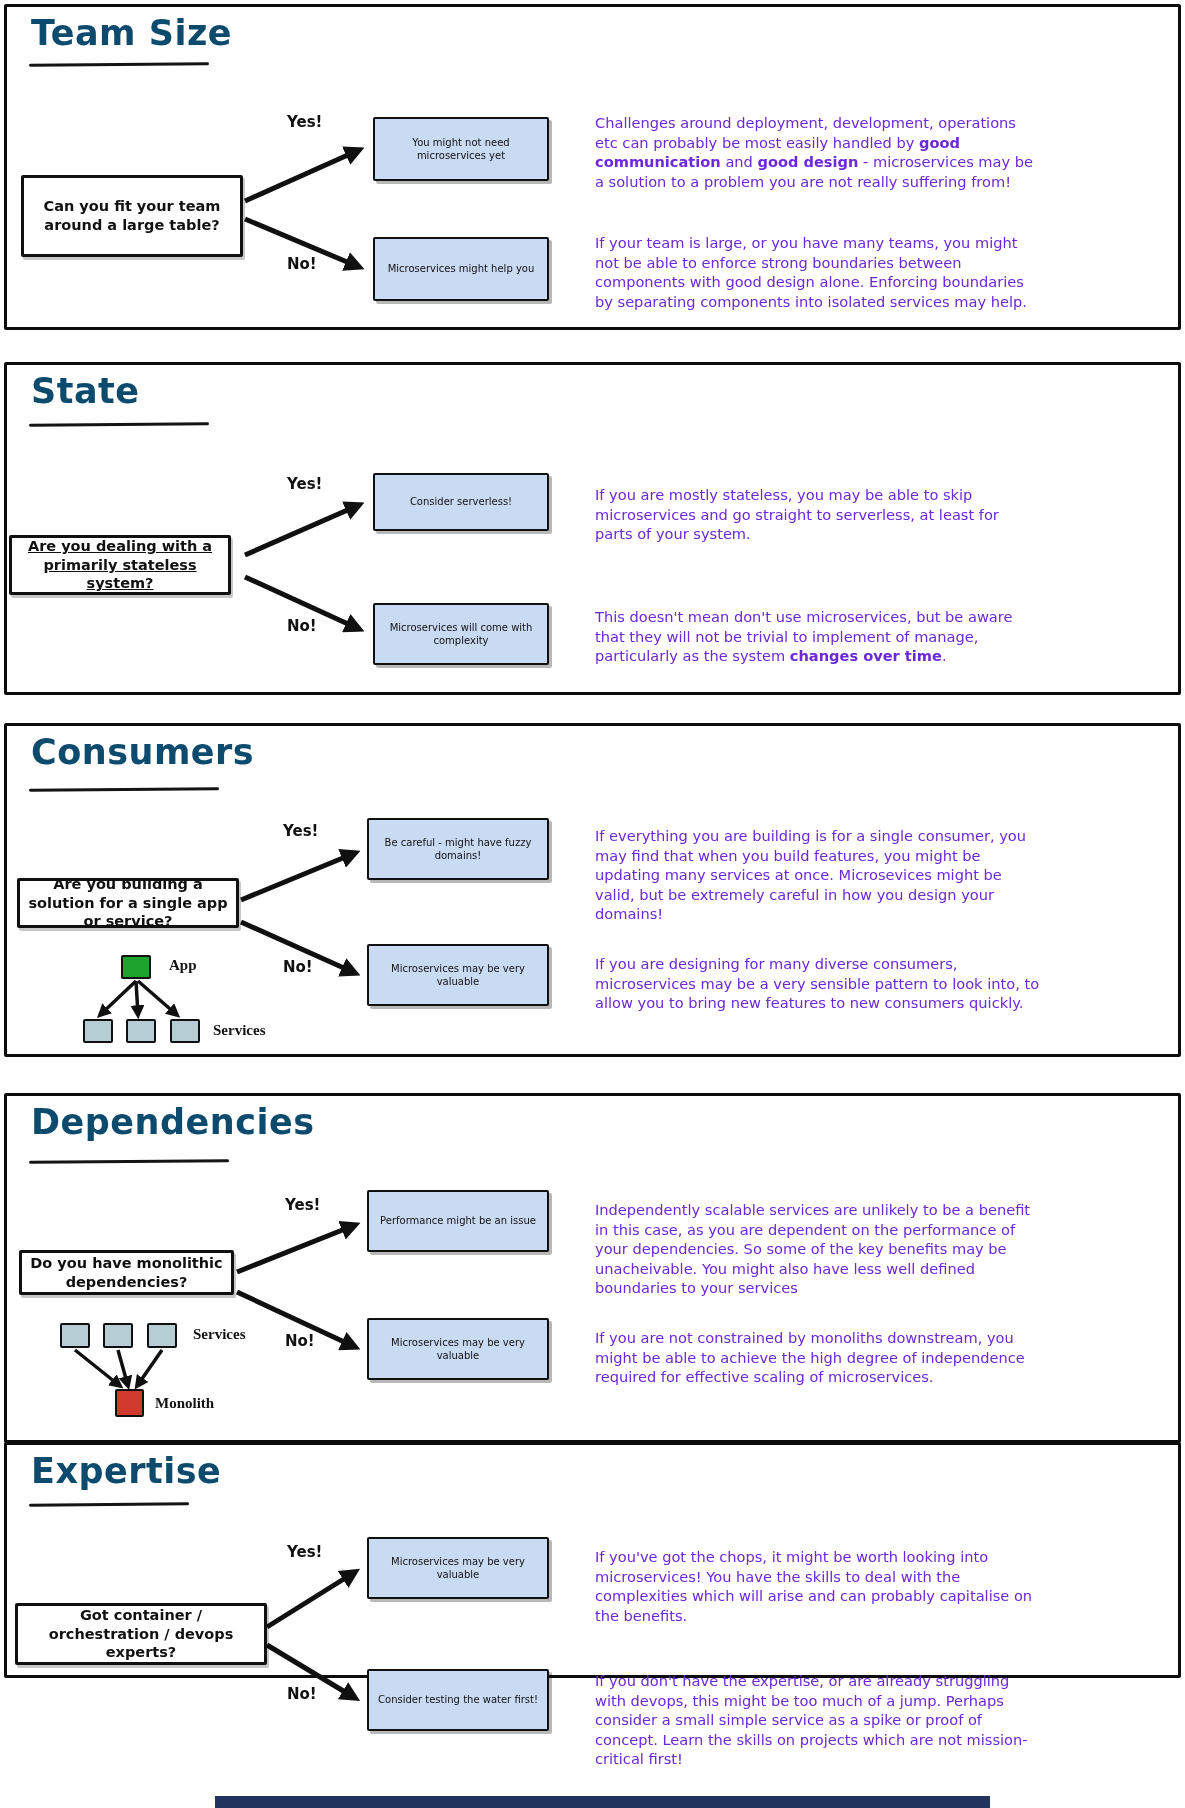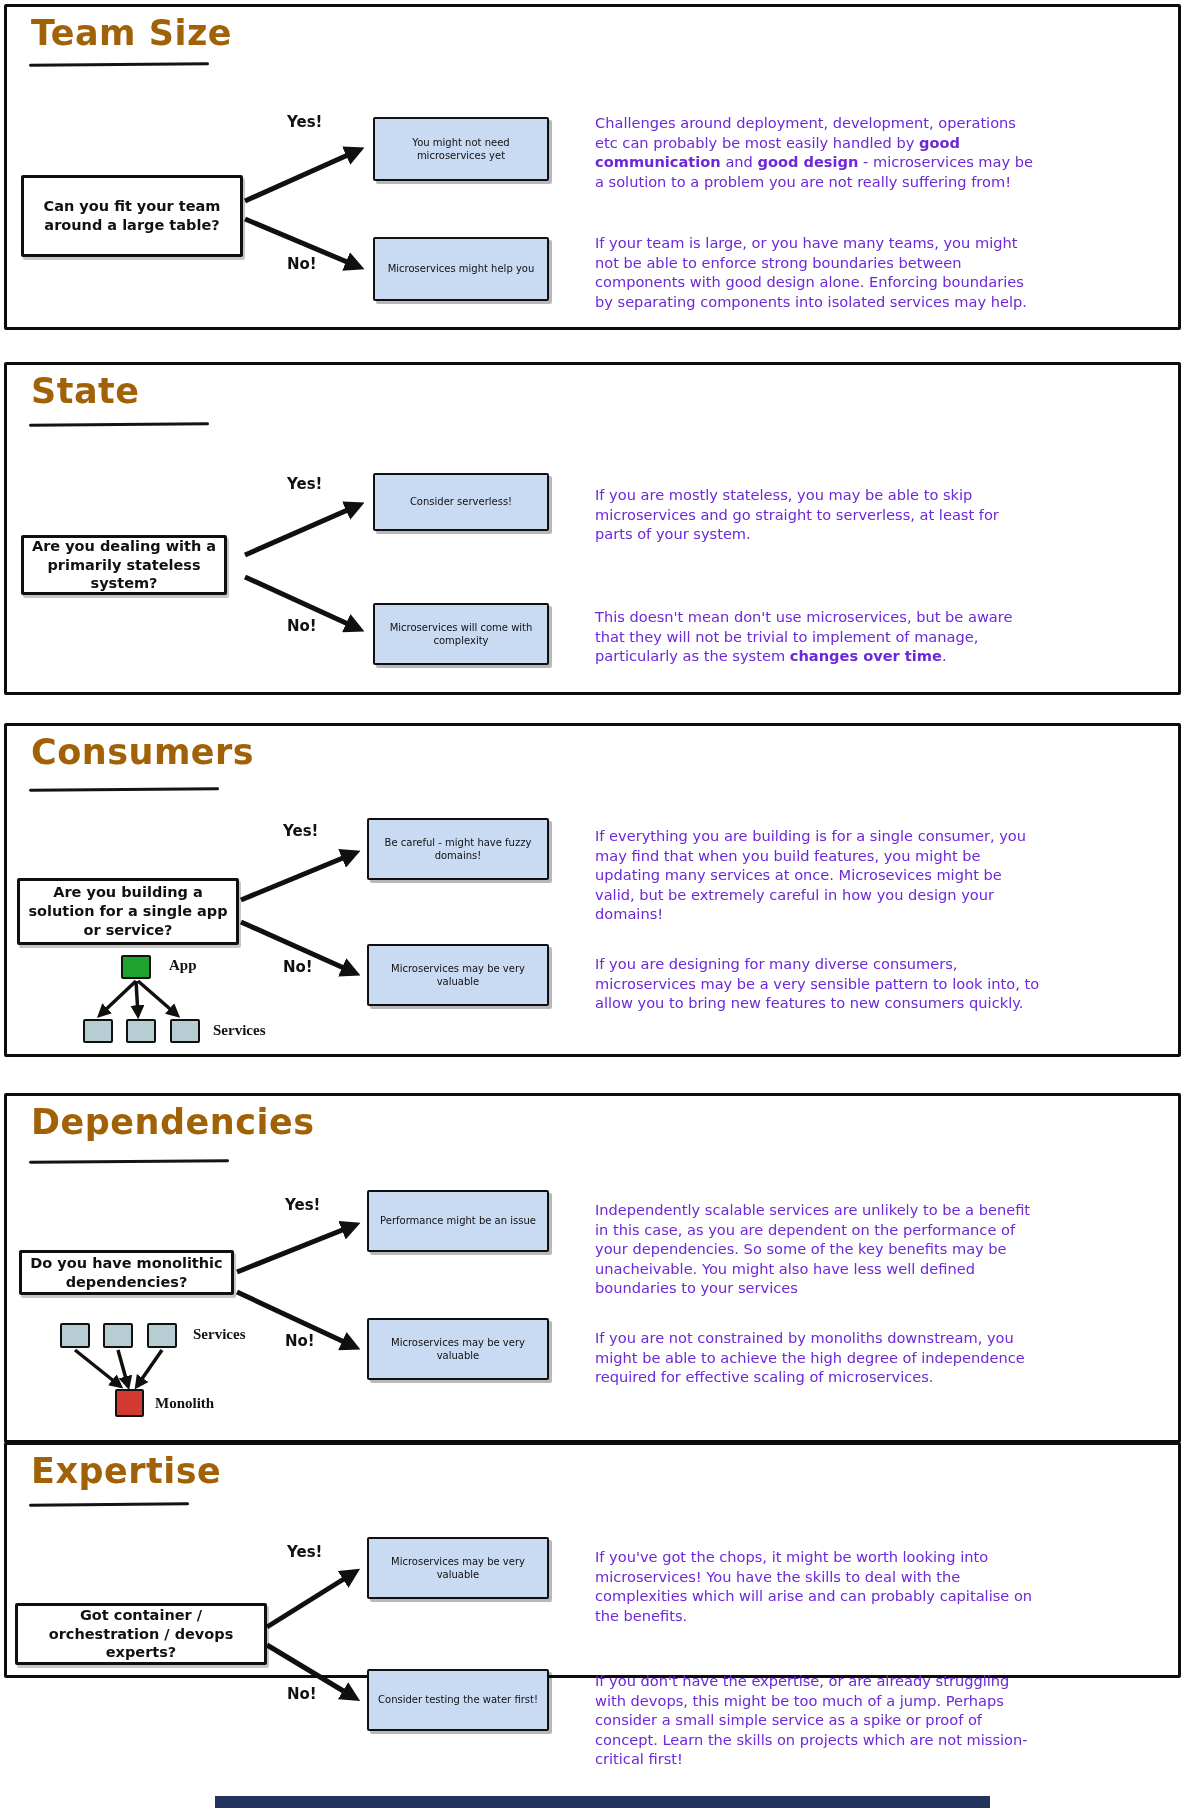--- a/index.html
+++ b/index.html
@@ -13,21 +13,21 @@
   }
   .panel{
     position:absolute;left:4px;width:1177px;
     background:#fff;
     border:3px solid #0c0c0c;
     border-radius:2px;
     box-sizing:border-box;
   }
   .title{
     position:absolute;left:24px;top:6px;margin:0;
-    font-size:35px;font-weight:700;letter-spacing:.5px;color:#a16207;
+    font-size:35px;font-weight:700;letter-spacing:.5px;color:#0c4a6e;
   }
   .underline{
     position:absolute;left:22px;height:3px;background:#141414;border-radius:2px;
     transform:rotate(-.5deg);
   }
   .qbox{
     position:absolute;background:#ffffff;border:3px solid #101010;border-radius:2px;
     display:flex;align-items:center;justify-content:center;text-align:center;
     font-weight:700;font-size:14.5px;line-height:1.3;padding:4px 6px;box-sizing:border-box;
     box-shadow:2px 3px 0 rgba(0,0,0,.22);
@@ -82,21 +82,21 @@
     <div class="underline" style="top:58px;width:180px;"></div>
     <svg class="arrows" width="1177" height="333">
       <defs>
           <marker id="ah2" viewBox="0 0 10 10" refX="7" refY="5" markerWidth="4" markerHeight="4" orient="auto-start-reverse">
             <path d="M0,0L10,5L0,10z" fill="#101010"></path>
           </marker>
         </defs>
       <line x1="238" y1="190" x2="352" y2="140" stroke="#101010" stroke-width="5" marker-end="url(#ah2)"></line>
       <line x1="238" y1="212" x2="352" y2="264" stroke="#101010" stroke-width="5" marker-end="url(#ah2)"></line>
     </svg>
-    <div class="qbox" style="left:14px;top:170px;width:206px;height:60px;">Are you dealing with a primarily stateless system?</div>
+    <div class="qbox" style="left:2px;top:170px;width:222px;height:60px;text-decoration:underline;">Are you dealing with a primarily stateless system?</div>
     <div class="lbl" style="left:280px;top:110px;">Yes!</div>
     <div class="lbl" style="left:280px;top:252px;">No!</div>
     <div class="abox" style="left:366px;top:108px;width:176px;height:58px;">Consider serverless!</div>
     <div class="abox" style="left:366px;top:238px;width:176px;height:62px;">Microservices will come with complexity</div>
     <p class="para" style="top:104px;">If you are mostly stateless, you may be able to skip microservices and go straight to serverless, at least for parts of your system.</p>
     <p class="para" style="top:226px;">This doesn't mean don't use microservices, but be aware that they will not be trivial to implement of manage, particularly as the system <b>changes over time</b>.</p>
   </section>
 
   <section class="panel" style="top:723px;height:334px;">
     <h1 class="title">Consumers</h1>
@@ -106,21 +106,21 @@
           <marker id="ah3" viewBox="0 0 10 10" refX="7" refY="5" markerWidth="4" markerHeight="4" orient="auto-start-reverse">
             <path d="M0,0L10,5L0,10z" fill="#101010"></path>
           </marker>
         </defs>
       <line x1="234" y1="174" x2="348" y2="127" stroke="#101010" stroke-width="5" marker-end="url(#ah3)"></line>
       <line x1="234" y1="196" x2="348" y2="247" stroke="#101010" stroke-width="5" marker-end="url(#ah3)"></line>
       <line x1="129" y1="255" x2="93" y2="289" stroke="#101010" stroke-width="3.5" marker-end="url(#ah3)"></line>
       <line x1="129" y1="255" x2="131" y2="289" stroke="#101010" stroke-width="3.5" marker-end="url(#ah3)"></line>
       <line x1="131" y1="255" x2="170" y2="289" stroke="#101010" stroke-width="3.5" marker-end="url(#ah3)"></line>
     </svg>
-    <div class="qbox" style="left:10px;top:152px;width:222px;height:67px;">Are you building a solution for a single app or service?</div>
+    <div class="qbox" style="left:10px;top:152px;width:222px;height:50px;">Are you building a solution for a single app or service?</div>
     <div class="lbl" style="left:276px;top:96px;">Yes!</div>
     <div class="lbl" style="left:276px;top:232px;">No!</div>
     <div class="abox" style="left:360px;top:92px;width:182px;height:62px;">Be careful - might have fuzzy domains!</div>
     <div class="abox" style="left:360px;top:218px;width:182px;height:62px;">Microservices may be very valuable</div>
     <p class="para" style="top:84px;">If everything you are building is for a single consumer, you may find that when you build features, you might be updating many services at once. Microsevices might be valid, but be extremely careful in how you design your domains!</p>
     <p class="para" style="top:212px;">If you are designing for many diverse consumers, microservices may be a very sensible pattern to look into, to allow you to bring new features to new consumers quickly.</p>
     <div class="sq sq-app" style="left:114px;top:229px;width:30px;height:24px;"></div>
     <span class="dlabel" style="left:162px;top:231px;">App</span>
     <div class="sq sq-svc" style="left:76px;top:293px;width:30px;height:24px;"></div>
     <div class="sq sq-svc" style="left:119px;top:293px;width:30px;height:24px;"></div>

